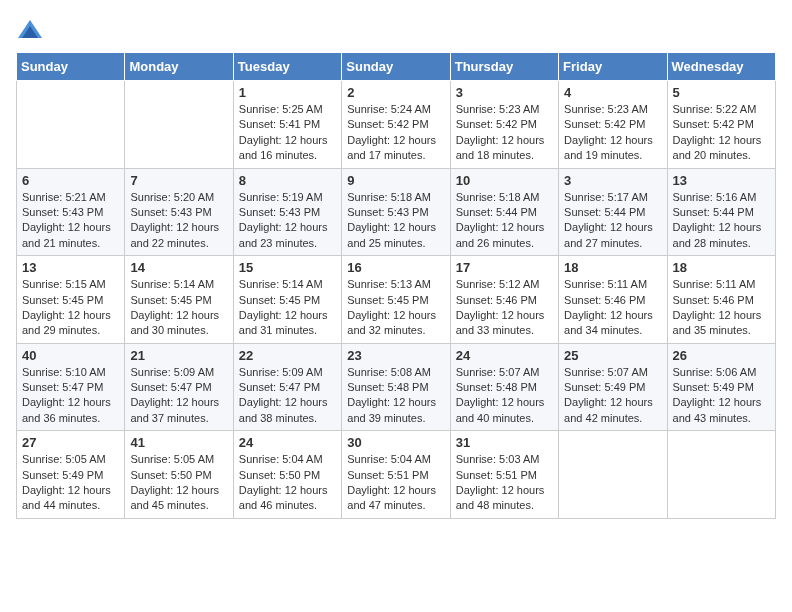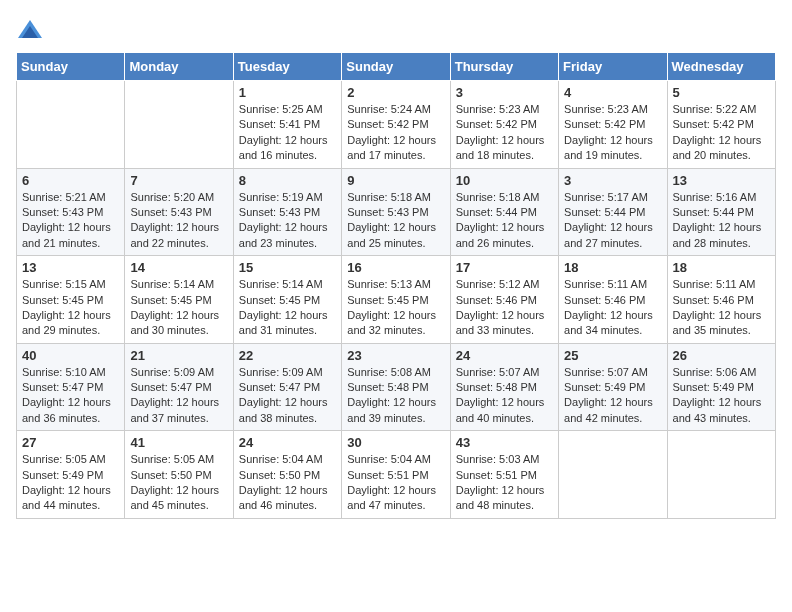--- a/index.html
+++ b/index.html
@@ -246,20 +246,20 @@
       </td>
         <td>
         <span class="day-number">24</span>
         <span class="day-info">Sunrise: 5:04 AM<br>Sunset: 5:50 PM<br>Daylight: 12 hours and 46 minutes.</span>
       </td>
         <td>
         <span class="day-number">30</span>
         <span class="day-info">Sunrise: 5:04 AM<br>Sunset: 5:51 PM<br>Daylight: 12 hours and 47 minutes.</span>
       </td>
         <td>
-        <span class="day-number">43</span>
+        <span class="day-number">31</span>
         <span class="day-info">Sunrise: 5:03 AM<br>Sunset: 5:51 PM<br>Daylight: 12 hours and 48 minutes.</span>
       </td>
         <td class="empty-cell"></td>
         <td class="empty-cell"></td>
       </tr>
     </tbody>
 </table>
 
 </body></html>

